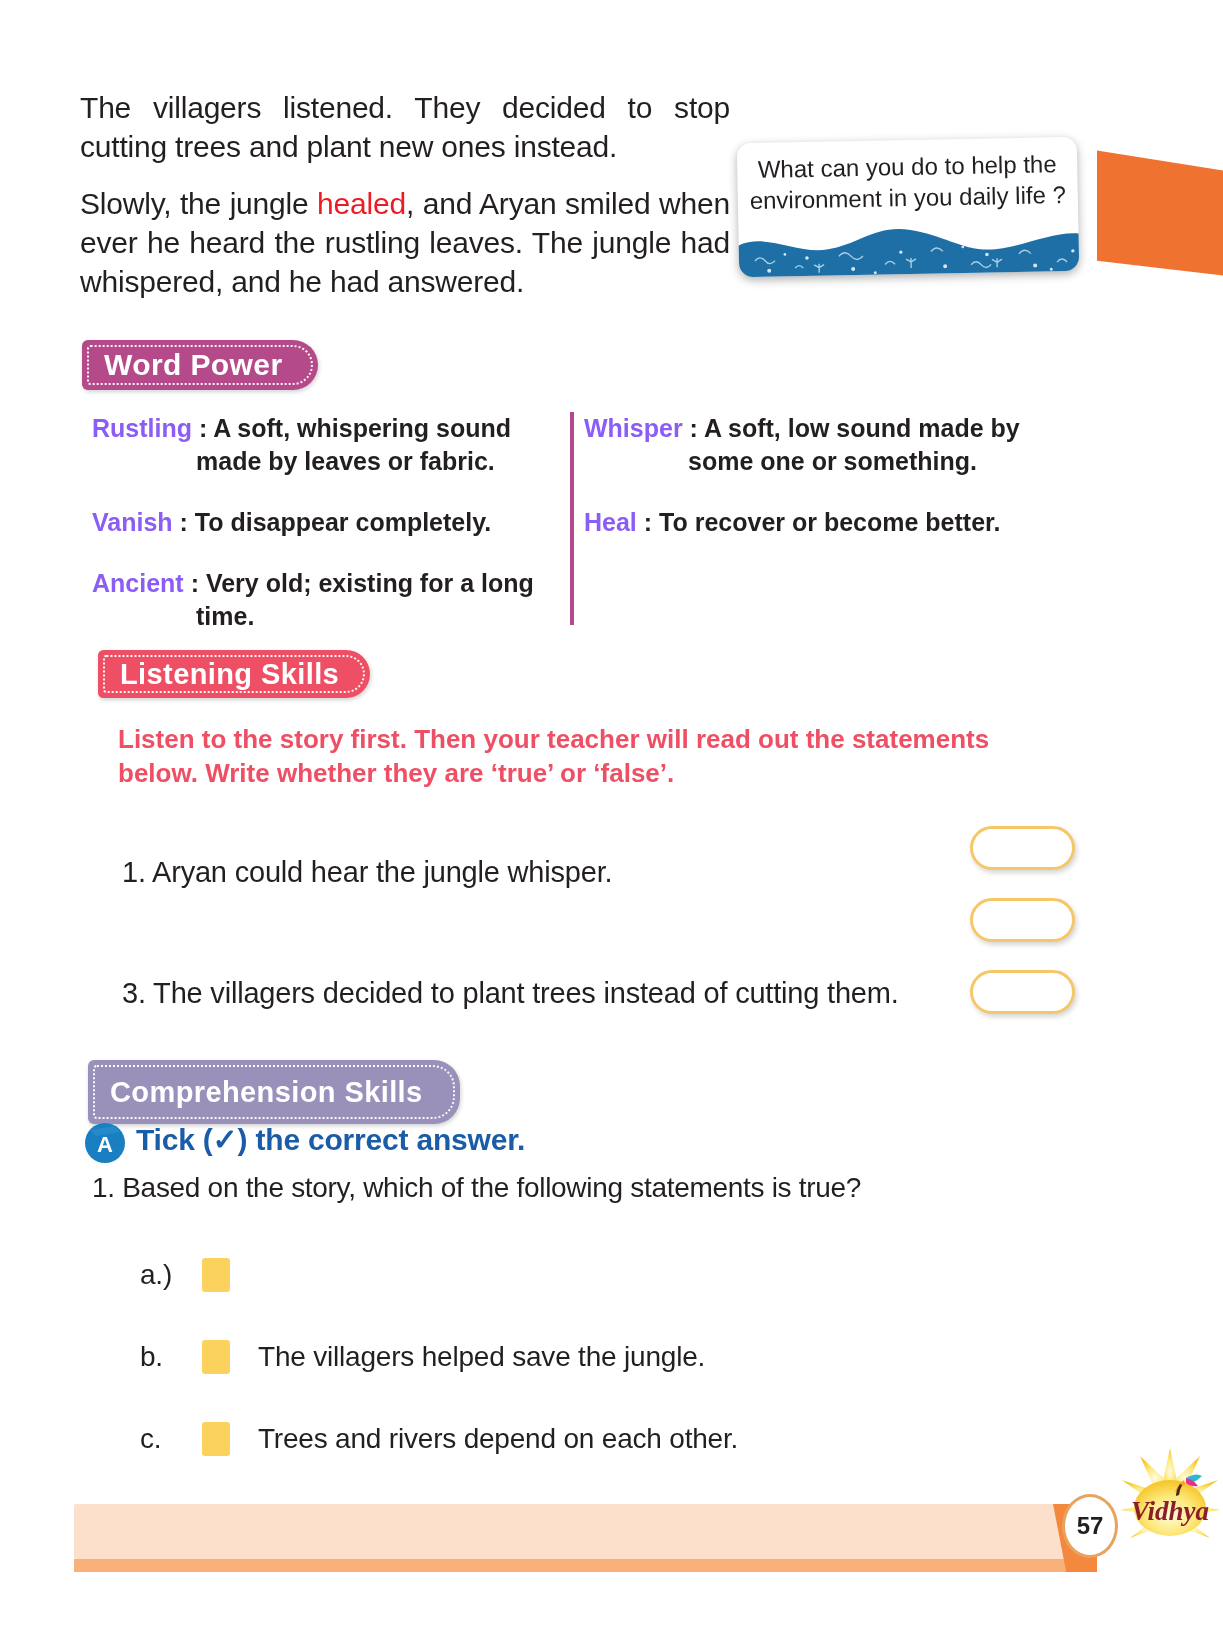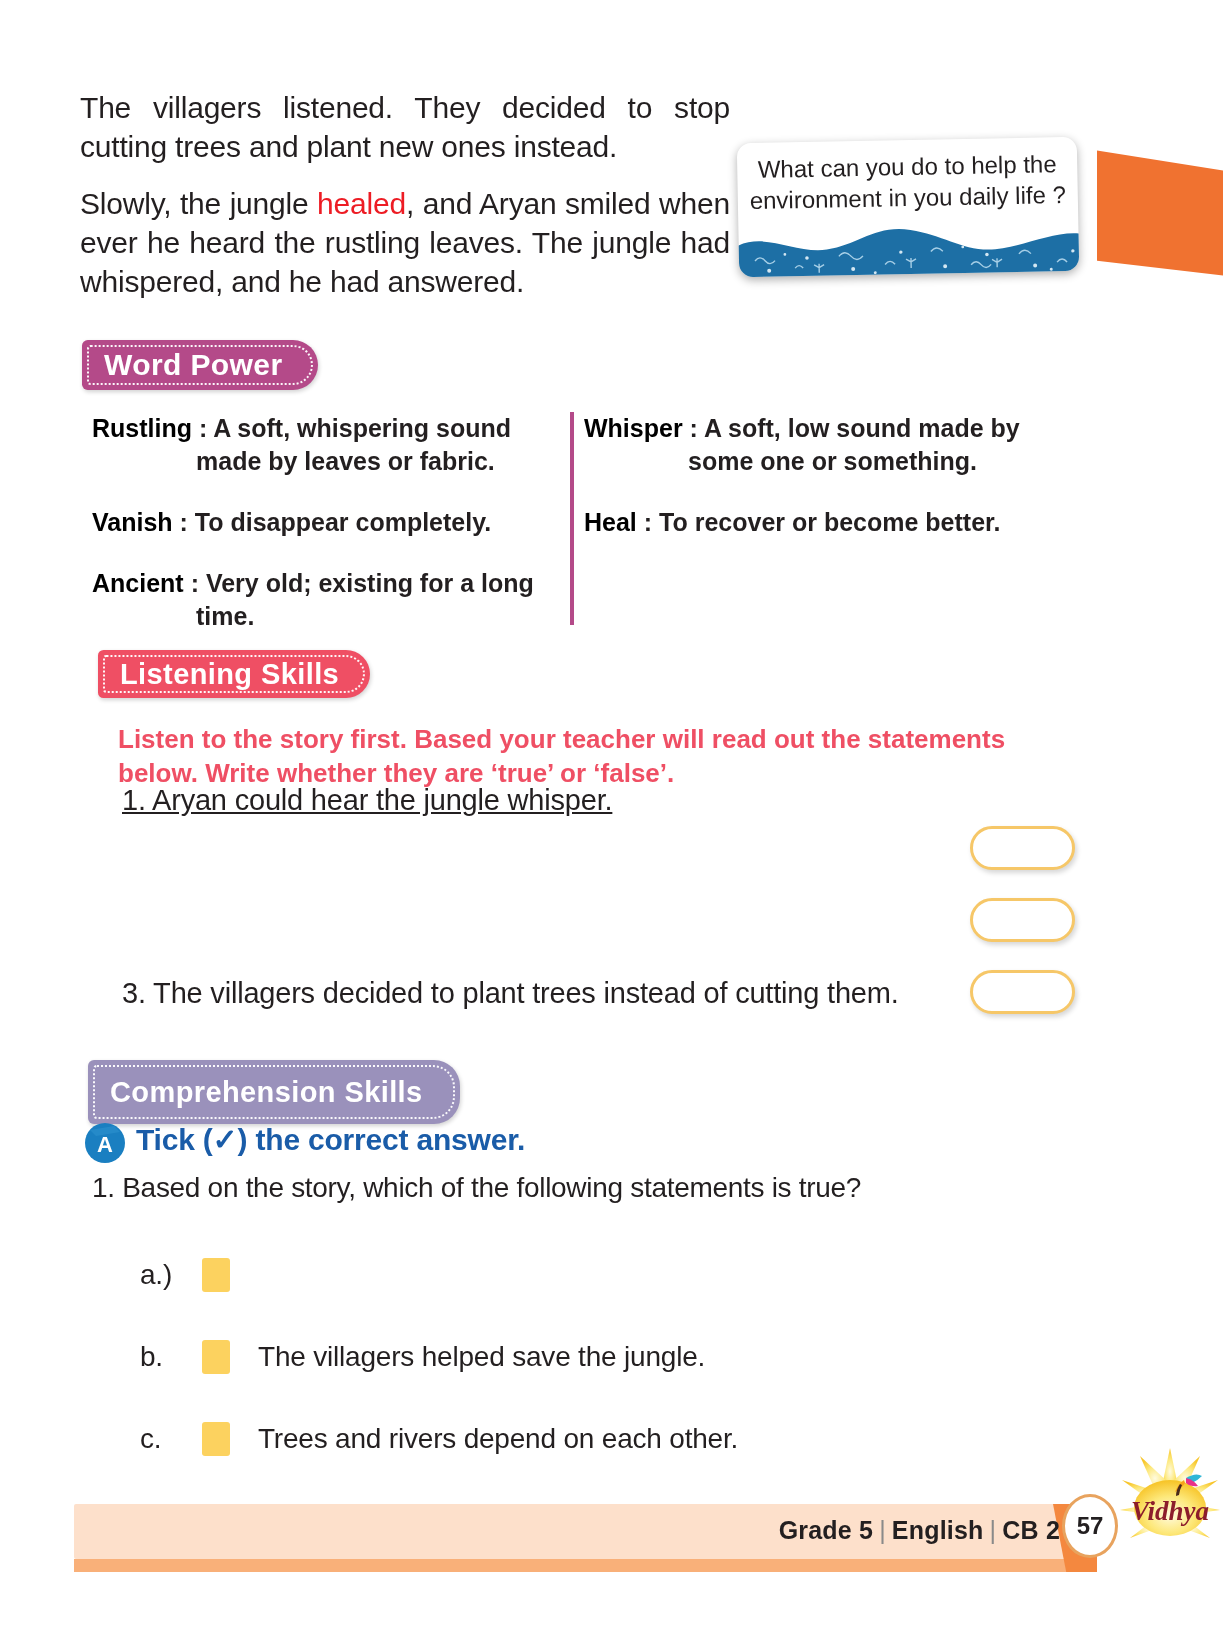--- a/index.html
+++ b/index.html
@@ -150,21 +150,21 @@
   .wp-item {
     font-size: 25px;
     font-weight: bold;
     line-height: 1.32;
     color: #231f20;
     margin-bottom: 28px;
     text-indent: 0;
     padding-left: 104px;
   }
   .wp-item .term {
-    color: #000000;
+    color: #8b5cf6;
     margin-left: -104px;
   }
 
   
   .listen-instr {
     position: absolute;
     left: 118px;
     top: 722px;
     width: 950px;
     font-size: 26px;
@@ -376,23 +376,23 @@
       <div class="wp-item"><span class="term">Whisper</span> <span>: A soft, low sound made by some one or something.</span></div>
       <div class="wp-item"><span class="term">Heal</span> <span>: To recover or become better.</span></div>
     </div>
   </div>
 
   <div class="badge" id="badge-listening">
     <div class="dots"></div>
     <span class="label">Listening Skills</span>
   </div>
 
-  <div class="listen-instr">Listen to the story first. Based your teacher will read out the statements below. Write whether they are ‘true’ or ‘false’.</div>
-
-  <div class="tf-item" style="top:784px;text-decoration:underline;">1. Aryan could hear the jungle whisper.</div>
+  <div class="listen-instr">Listen to the story first. Then your teacher will read out the statements below. Write whether they are ‘true’ or ‘false’.</div>
+
+  <div class="tf-item" style="top:856px;">1. Aryan could hear the jungle whisper.</div>
   <div class="tf-box" style="top:826px;"></div>
 
   <div class="tf-box" style="top:898px;"></div>
 
   <div class="tf-item" style="top:977px;">3. The villagers decided to plant trees instead of cutting them.</div>
   <div class="tf-box" style="top:970px;"></div>
 
   <div class="badge" id="badge-comprehension">
     <div class="dots"></div>
     <span class="label">Comprehension Skills</span>
@@ -421,21 +421,20 @@
   <div class="opt-row" style="top:1422px;">
     <span class="opt-letter">c.</span>
     <span class="opt-check"></span>
     <span>Trees and rivers depend on each other.</span>
   </div>
 
   <div class="footer-band"></div>
   <div class="footer-shadow"></div>
   <div class="footer-fold"></div>
 
-  <div class="footer-text"><span>Grade 5</span><span class="sep">|</span><span>English</span><span class="sep">|</span><span>CB 2</span></div>
 
   <div class="page-num">57</div>
 
   <svg class="logo" viewBox="0 0 105 120">
     <defs>
       <radialGradient id="sunGrad" cx="50%" cy="62%" r="60%">
         <stop offset="0%" stop-color="#fffbe0"></stop>
         <stop offset="55%" stop-color="#fde87a"></stop>
         <stop offset="100%" stop-color="#f7c52a"></stop>
       </radialGradient>

